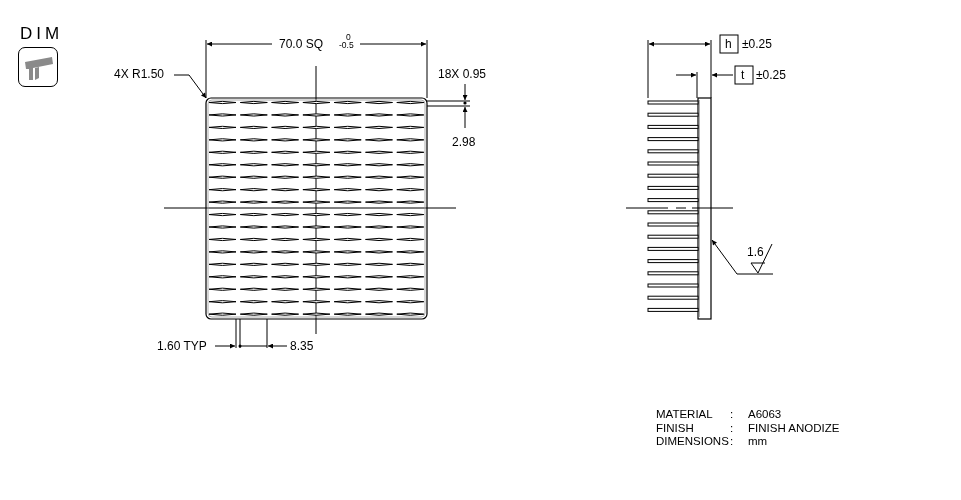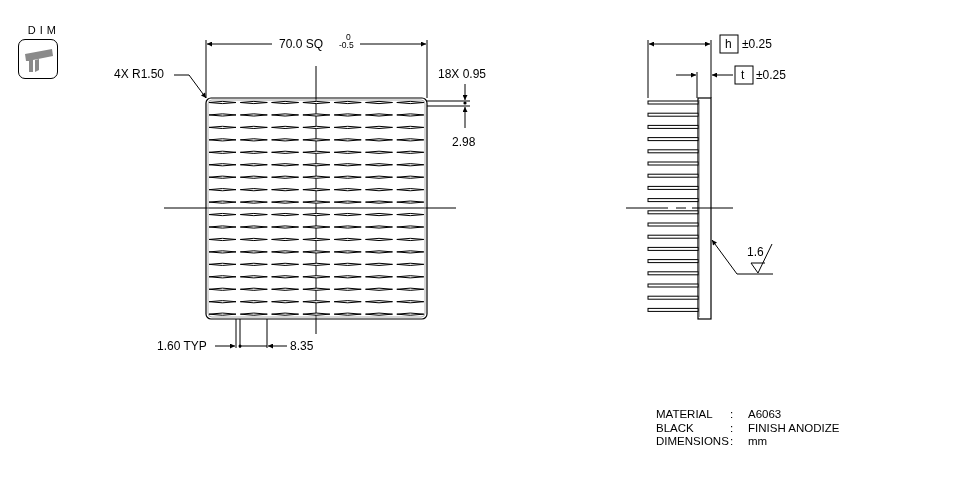--- a/index.html
+++ b/index.html
@@ -1,19 +1,19 @@
 <!DOCTYPE html>
 <html><head>
 <meta charset="utf-8">
 <style>
   html, body { margin: 0; padding: 0; background: #ffffff; }
   body { width: 961px; height: 500px; position: relative; overflow: hidden; font-family: "DejaVu Sans", sans-serif; }
   #drawing { position: absolute; left: 0; top: 0; width: 961px; height: 500px; }
   .dim-badge { position: absolute; left: 18px; top: 24px; width: 42px; }
-  .dim-label { font-family: "Liberation Sans", sans-serif; font-size: 11px; letter-spacing: 4px; color: #000; text-align: right; display: block; margin-left: 2px; }
+  .dim-label { font-family: "Liberation Sans", sans-serif; font-size: 17px; letter-spacing: 4px; color: #000; text-align: right; display: block; margin-left: 2px; }
   .dim-box { margin-top: 3px; width: 38px; height: 38px; border: 1.5px solid #000; border-radius: 7px; position: relative; background: #fff; }
   svg text { font-family: "Liberation Sans", sans-serif; fill: #000; }
   .notes { position: absolute; left: 648px; top: 408px; font-family: "Liberation Sans", sans-serif; font-size: 11.5px; line-height: 13.6px; color: #000; }
   .notes .row { display: flex; padding-left: 8px; }
   .notes .k { width: 74px; }
   .notes .c { width: 18px; }
 </style>
 </head>
 <body>
 
@@ -254,21 +254,21 @@
   </g>
 </svg>
 
 <div class="notes">
   <div class="row">
     <span class="k">MATERIAL</span>
     <span class="c">:</span>
     <span>A6063</span>
   </div>
   <div class="row">
-    <span class="k">BLACK</span>
+    <span class="k">FINISH</span>
     <span class="c">:</span>
     <span>FINISH ANODIZE</span>
   </div>
   <div class="row">
     <span class="k">DIMENSIONS</span>
     <span class="c">:</span>
     <span>mm</span>
   </div>
 </div>
 

